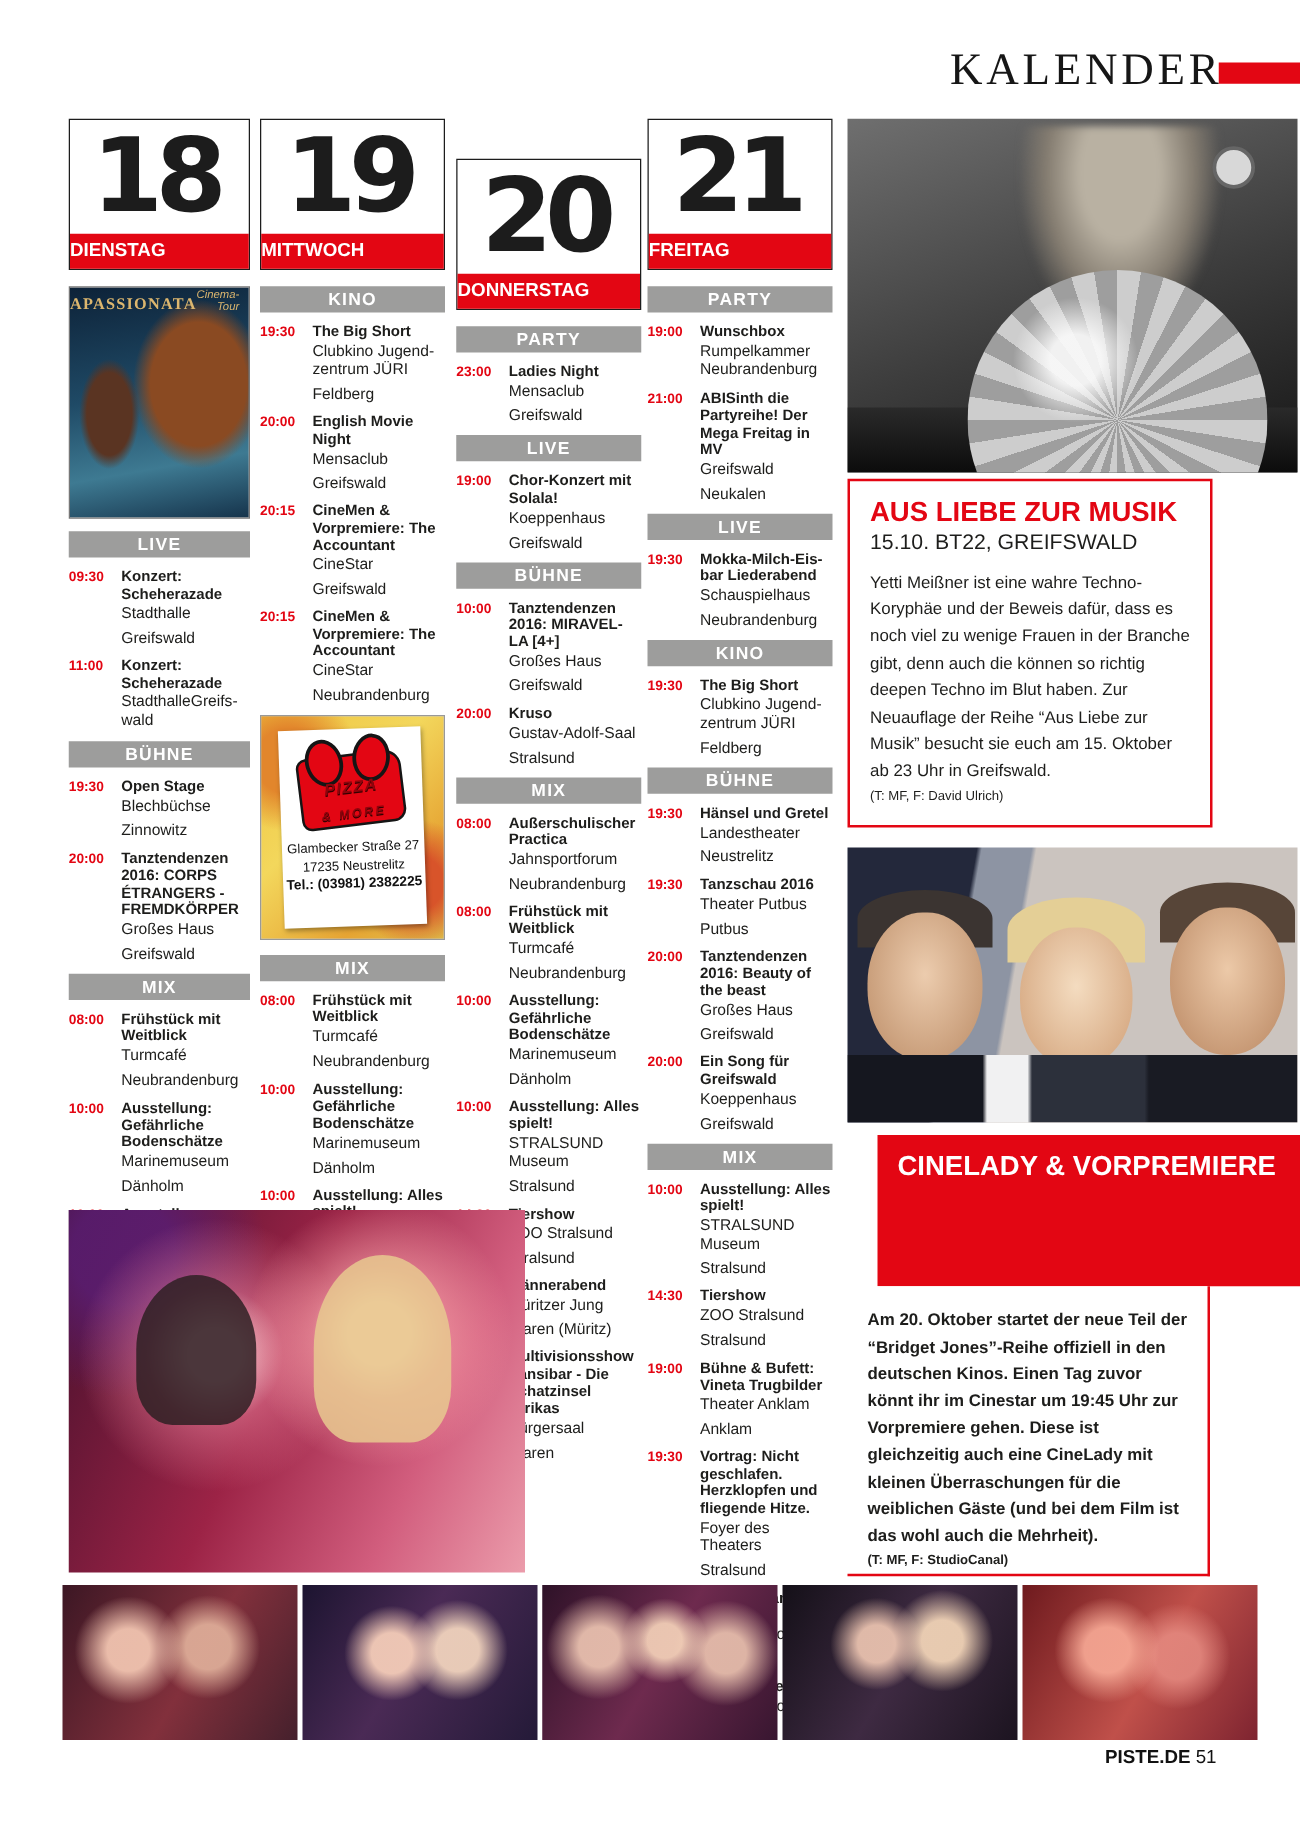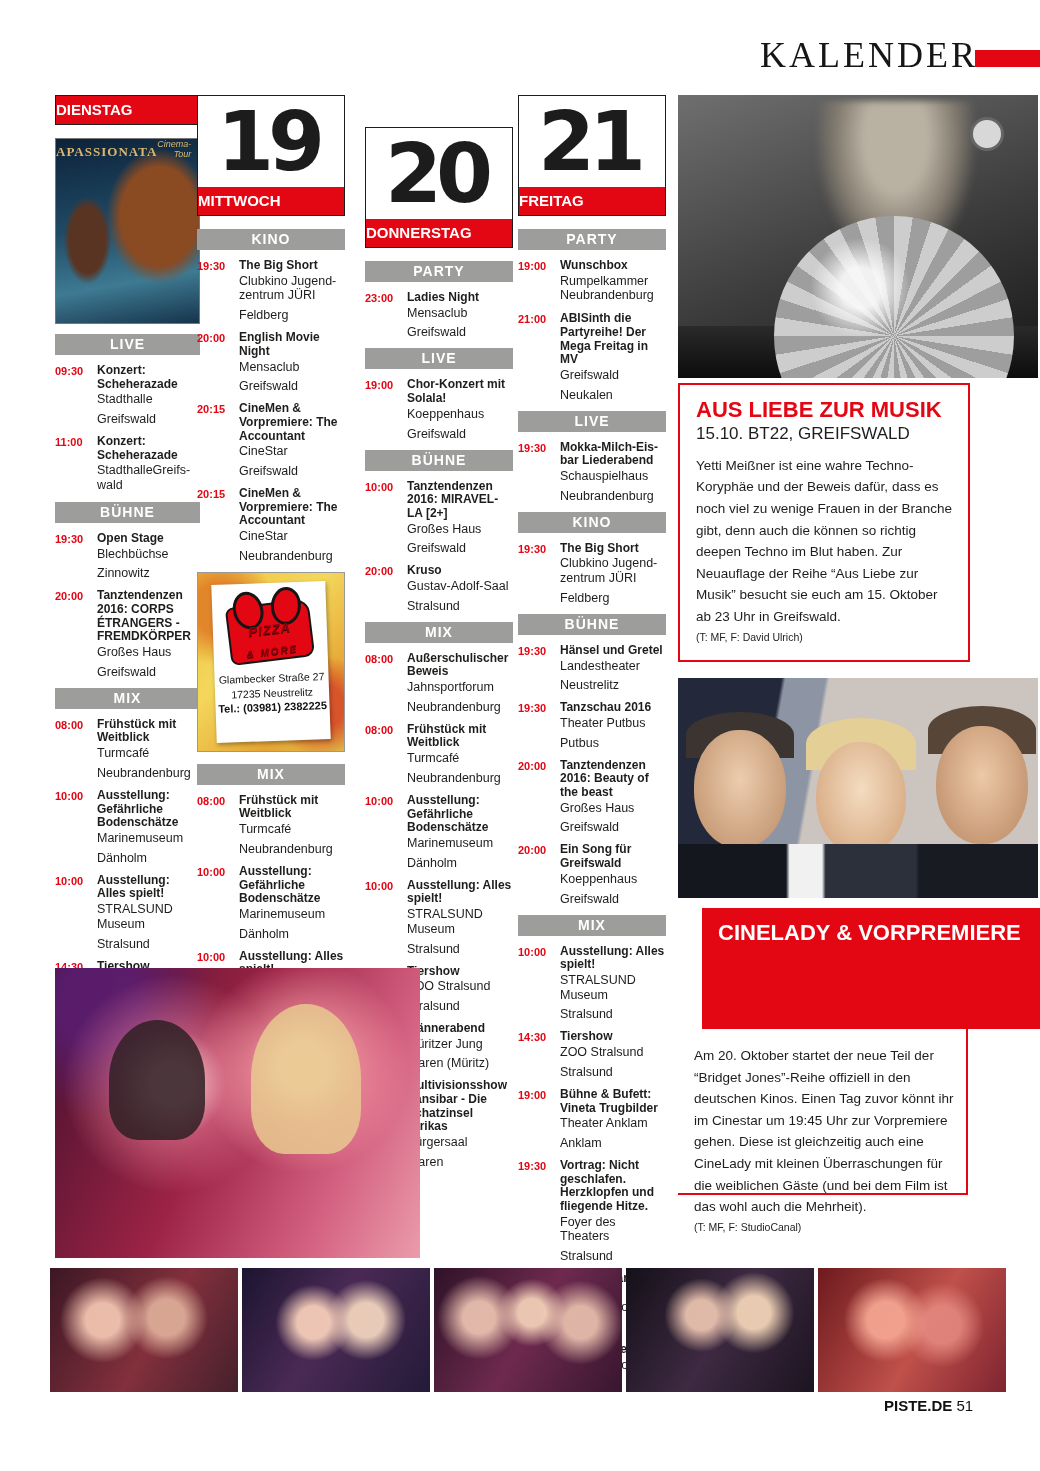--- a/index.html
+++ b/index.html
@@ -12,21 +12,21 @@
   #page{position:relative;width:1040px;height:1471px;background:#fff;margin:0 auto;overflow:hidden;}
 
   
   .kalender-title{position:absolute;top:34px;left:760px;width:205px;font-family:"Liberation Serif","DejaVu Serif",serif;
     font-size:36px;letter-spacing:3px;color:#161616;text-align:right;}
   .kalender-bar{position:absolute;left:975px;top:50px;width:65px;height:17px;background:var(--red);}
 
   
   .day-col{position:absolute;top:95px;width:148px;}
   #col0{left:55px;width:145px;}
-  #col1{left:197px;}
+  #col1{left:208px;}
   #col2{left:365px;margin-top:32px;}
   #col3{left:518px;}
   .day-head{border:1px solid #1c1c1c;background:#fff;}
   .day-num{height:91px;display:flex;align-items:center;justify-content:center;
     font-family:"DejaVu Sans",sans-serif;font-weight:bold;font-size:82px;letter-spacing:-6px;padding-right:6px;color:#1c1c1c;}
   .day-band{background:var(--red);color:#fff;text-align:left;font-weight:bold;font-size:15px;padding:5px 0 6px;}
   .col-items{margin-top:13px;}
 
   .section-bar{background:var(--bar);color:#fff;font-weight:bold;font-size:14px;text-align:center;
     padding:2px 0 3px;margin:4px 0 9px;letter-spacing:1px;}
@@ -102,22 +102,22 @@
     background:#fff;padding:13px 16px;}
   .art-title{color:var(--red);font-weight:bold;font-size:22px;line-height:1.08;}
   .art-sub{font-size:17px;margin-top:2px;color:var(--ink);}
   .art-body{font-size:13.5px;line-height:1.6;margin-top:11px;color:var(--ink);}
   .art-credit{font-size:10.5px;margin-top:3px;color:var(--ink);}
 
   .article2-head{position:absolute;left:702px;top:908px;width:352px;height:121px;background:var(--red);
     color:#fff;padding:13px 16px;}
   .article2-head .art-title{color:#fff;}
   .article2-head .art-sub{color:#fff;font-size:14.5px;line-height:1.45;margin-top:6px;}
-  .article2-body{position:absolute;left:678px;top:1029px;width:290px;height:166px;
-    border-right:2px solid var(--red);border-bottom:2px solid var(--red);padding:14px 12px 0 16px;background:#fff;}
+  .article2-body{position:absolute;left:678px;top:1029px;width:290px;height:232px;
+    border-right:2px solid var(--red);border-bottom:2px solid var(--red);padding:14px 12px 0 16px;background:#fff;font-weight:bold;}
 
   
   .photo-club{position:absolute;left:55px;top:968px;width:365px;height:290px;overflow:hidden;
     background:
       radial-gradient(circle at 68% 34%, rgba(255,214,192,.95) 0 8%, rgba(255,170,175,.55) 17%, rgba(0,0,0,0) 34%),
       radial-gradient(circle at 32% 40%, rgba(252,198,206,.9) 0 7%, rgba(235,130,155,.5) 18%, rgba(0,0,0,0) 36%),
       radial-gradient(circle at 12% 12%, rgba(90,30,120,.8) 0 10%, rgba(0,0,0,0) 28%),
       linear-gradient(115deg,#45102c 0%,#9c2346 45%,#d25e7e 75%,#eb9cab 100%);}
   .pc-hair1{position:absolute;left:54px;top:52px;width:96px;height:120px;border-radius:50% 50% 30% 30%;background:#2e2023;opacity:.85;}
   .pc-hair2{position:absolute;left:196px;top:36px;width:110px;height:150px;border-radius:50% 50% 30% 30%;background:#e7c98f;opacity:.85;}
@@ -149,20 +149,21 @@
 </head>
 <body>
 
 <div id="page">
 
   <div class="kalender-title">KALENDER</div>
   <div class="kalender-bar"></div>
 
   <div class="day-col" id="col0">
     <div class="day-head">
+      <div class="day-num">18</div>
       <div class="day-band">DIENSTAG</div>
     </div>
     <div class="col-items">
         <div class="ad-apa">
     <div class="apa-brand">APASSIONATA</div>
     <div class="apa-tour">Cinema-Tour</div>
     <div class="apa-spacer"></div>
     <div class="apa-dates">26. - 27.11.2016</div>
     <div class="apa-city">Neubrandenburg</div>
     <div class="apa-venue">Jahnsportforum</div>
@@ -349,38 +350,38 @@
     <div class="event-body">
       <div class="event-title">Chor-Konzert mit Solala!</div>
       <div class="event-venue">Koeppenhaus</div>
       <div class="event-city">Greifswald</div>
     </div>
   </div>
         <div class="section-bar">BÜHNE</div>
         <div class="event">
     <div class="event-time">10:00</div>
     <div class="event-body">
-      <div class="event-title">Tanztendenzen 2016: MIRAVEL-LA [2+]</div>
+      <div class="event-title">Tanztendenzen 2016: MIRAVEL-LA [4+]</div>
       <div class="event-venue">Großes Haus</div>
       <div class="event-city">Greifswald</div>
     </div>
   </div>
         <div class="event">
     <div class="event-time">20:00</div>
     <div class="event-body">
       <div class="event-title">Kruso</div>
       <div class="event-venue">Gustav-Adolf-Saal</div>
       <div class="event-city">Stralsund</div>
     </div>
   </div>
         <div class="section-bar">MIX</div>
         <div class="event">
     <div class="event-time">08:00</div>
     <div class="event-body">
-      <div class="event-title">Außerschulischer Beweis</div>
+      <div class="event-title">Außerschulischer Practica</div>
       <div class="event-venue">Jahnsportforum</div>
       <div class="event-city">Neubrandenburg</div>
     </div>
   </div>
         <div class="event">
     <div class="event-time">08:00</div>
     <div class="event-body">
       <div class="event-title">Frühstück mit Weitblick</div>
       <div class="event-venue">Turmcafé</div>
       <div class="event-city">Neubrandenburg</div>

